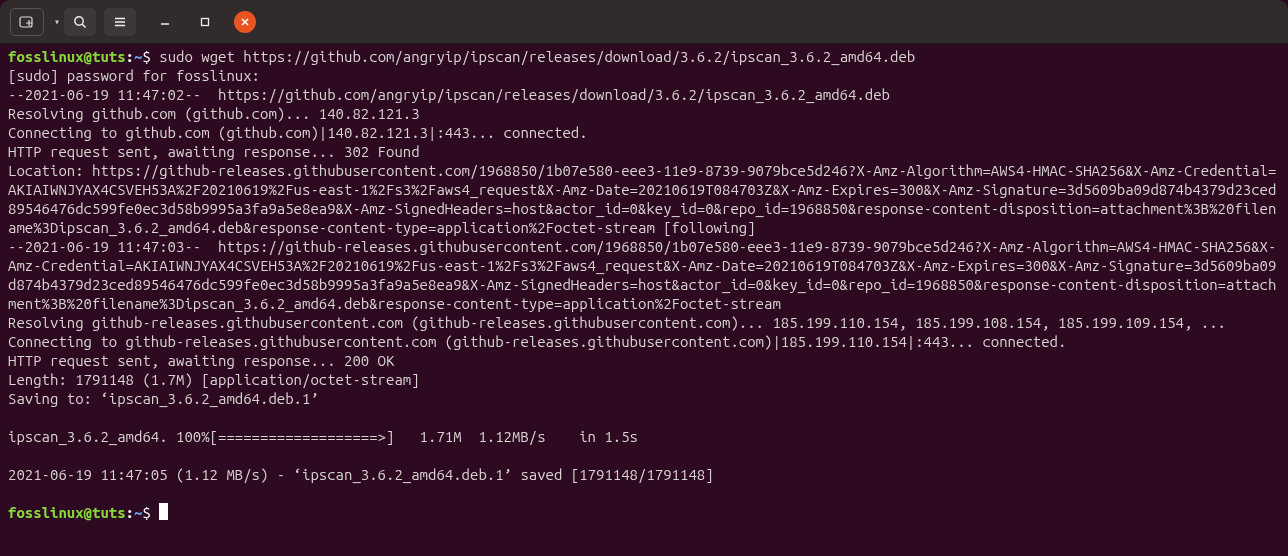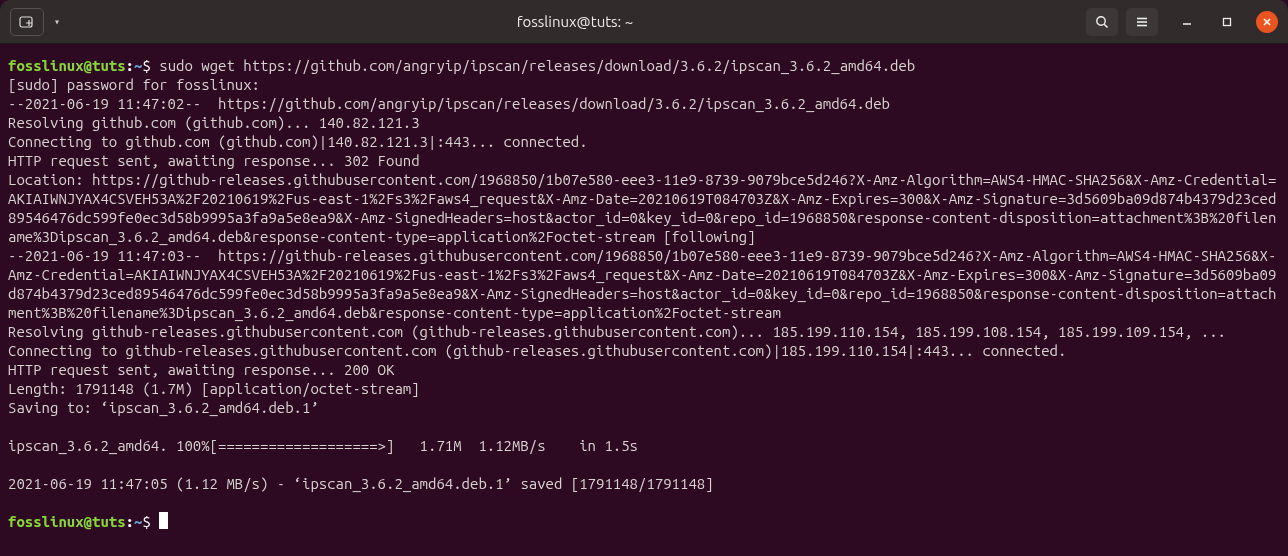--- a/index.html
+++ b/index.html
@@ -73,21 +73,21 @@
       cursor: pointer;
     }
     .win-min, .win-max { color: #e6e0da; }
     .win-close {
       background: #e95420;
       color: #fff;
       width: 22px;
       height: 22px;
     }
     .terminal {
-      padding: 12px 8px;
+      padding: 3px 8px;
       color: #ffffff;
       white-space: pre-wrap;
       word-break: break-all;
       font-family: "Ubuntu Mono", "DejaVu Sans Mono", monospace;
     }
     .prompt-user { color: #87d838; font-weight: bold; }
     .prompt-colon { color: #ffffff; font-weight: bold; }
     .prompt-path { color: #6a9bd8; font-weight: bold; }
     .prompt-dollar { color: #ffffff; }
     .output { color: #d8d4d0; }
@@ -110,21 +110,20 @@
       <span>
         <svg width="16" height="14" viewBox="0 0 16 14">
             <rect x="1" y="2" width="12" height="10" rx="2" fill="none" stroke="#ddd" stroke-width="1.2"></rect>
             <line x1="10" y1="5" x2="10" y2="11" stroke="#ddd" stroke-width="1.2"></line>
             <line x1="7" y1="8" x2="13" y2="8" stroke="#ddd" stroke-width="1.2"></line>
           </svg>
       </span>
     </div>
     <span style="color:#ccc;font-size:10px;padding:0 4px;cursor:pointer;">▾</span>
   </div>
-  <div class="titlebar-title">fosslinux@tuts: ~</div>
   <div class="titlebar-right">
     <div class="tb-btn">
       <span>
         <svg width="14" height="14" viewBox="0 0 14 14">
             <circle cx="6" cy="6" r="4.2" fill="none" stroke="#eee" stroke-width="1.4"></circle>
             <line x1="9.2" y1="9.2" x2="12.5" y2="12.5" stroke="#eee" stroke-width="1.6"></line>
           </svg>
       </span>
     </div>
     <div class="tb-btn">

